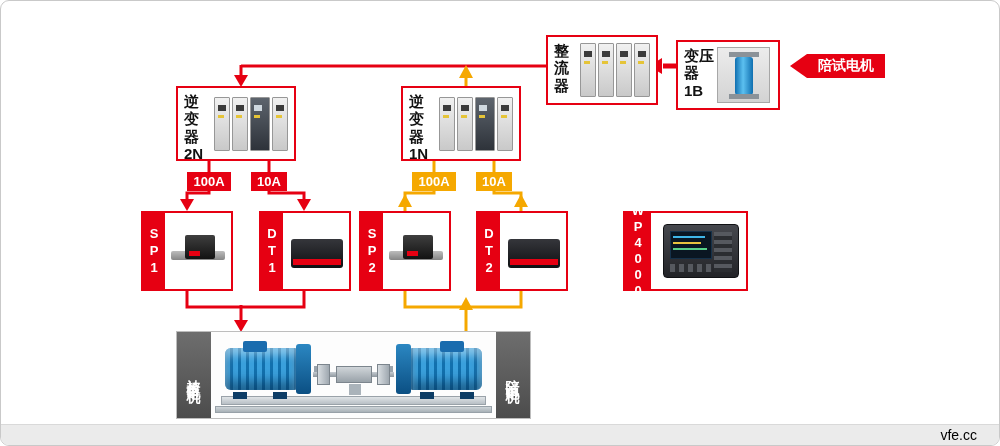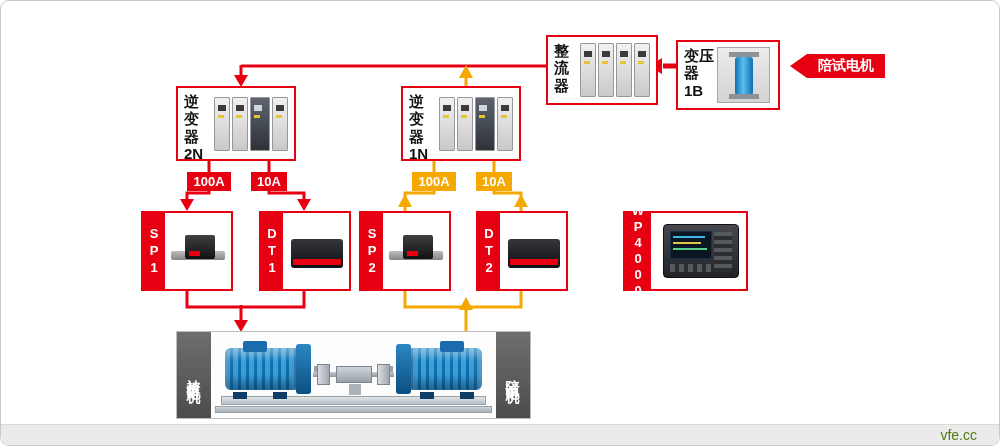--- a/index.html
+++ b/index.html
@@ -13,21 +13,21 @@
   }
   .frame{
     position:relative;width:1000px;height:446px;
     border:1px solid #c9c9c9;border-radius:9px;background:#fff;overflow:hidden;
   }
   .bottom-strip{
     position:absolute;left:0;right:0;bottom:0;height:21px;
     background:#ebebeb;border-top:1px solid #d9d9d9;
   }
   .watermark{
-    position:absolute;right:22px;bottom:2px;color:#4d7c0f;font-size:14px;
+    position:absolute;right:22px;bottom:2px;color:#000000;font-size:14px;
   }
   svg.wires{position:absolute;left:0;top:0;pointer-events:none;}
   svg .wire{fill:none;stroke-width:3px;}
   svg .wire.red{stroke:var(--red);}
   svg .wire.yel{stroke:var(--yellow);}
   svg .head.red{fill:var(--red);}
   svg .head.yel{fill:var(--yellow);}
 
   
   .node{

